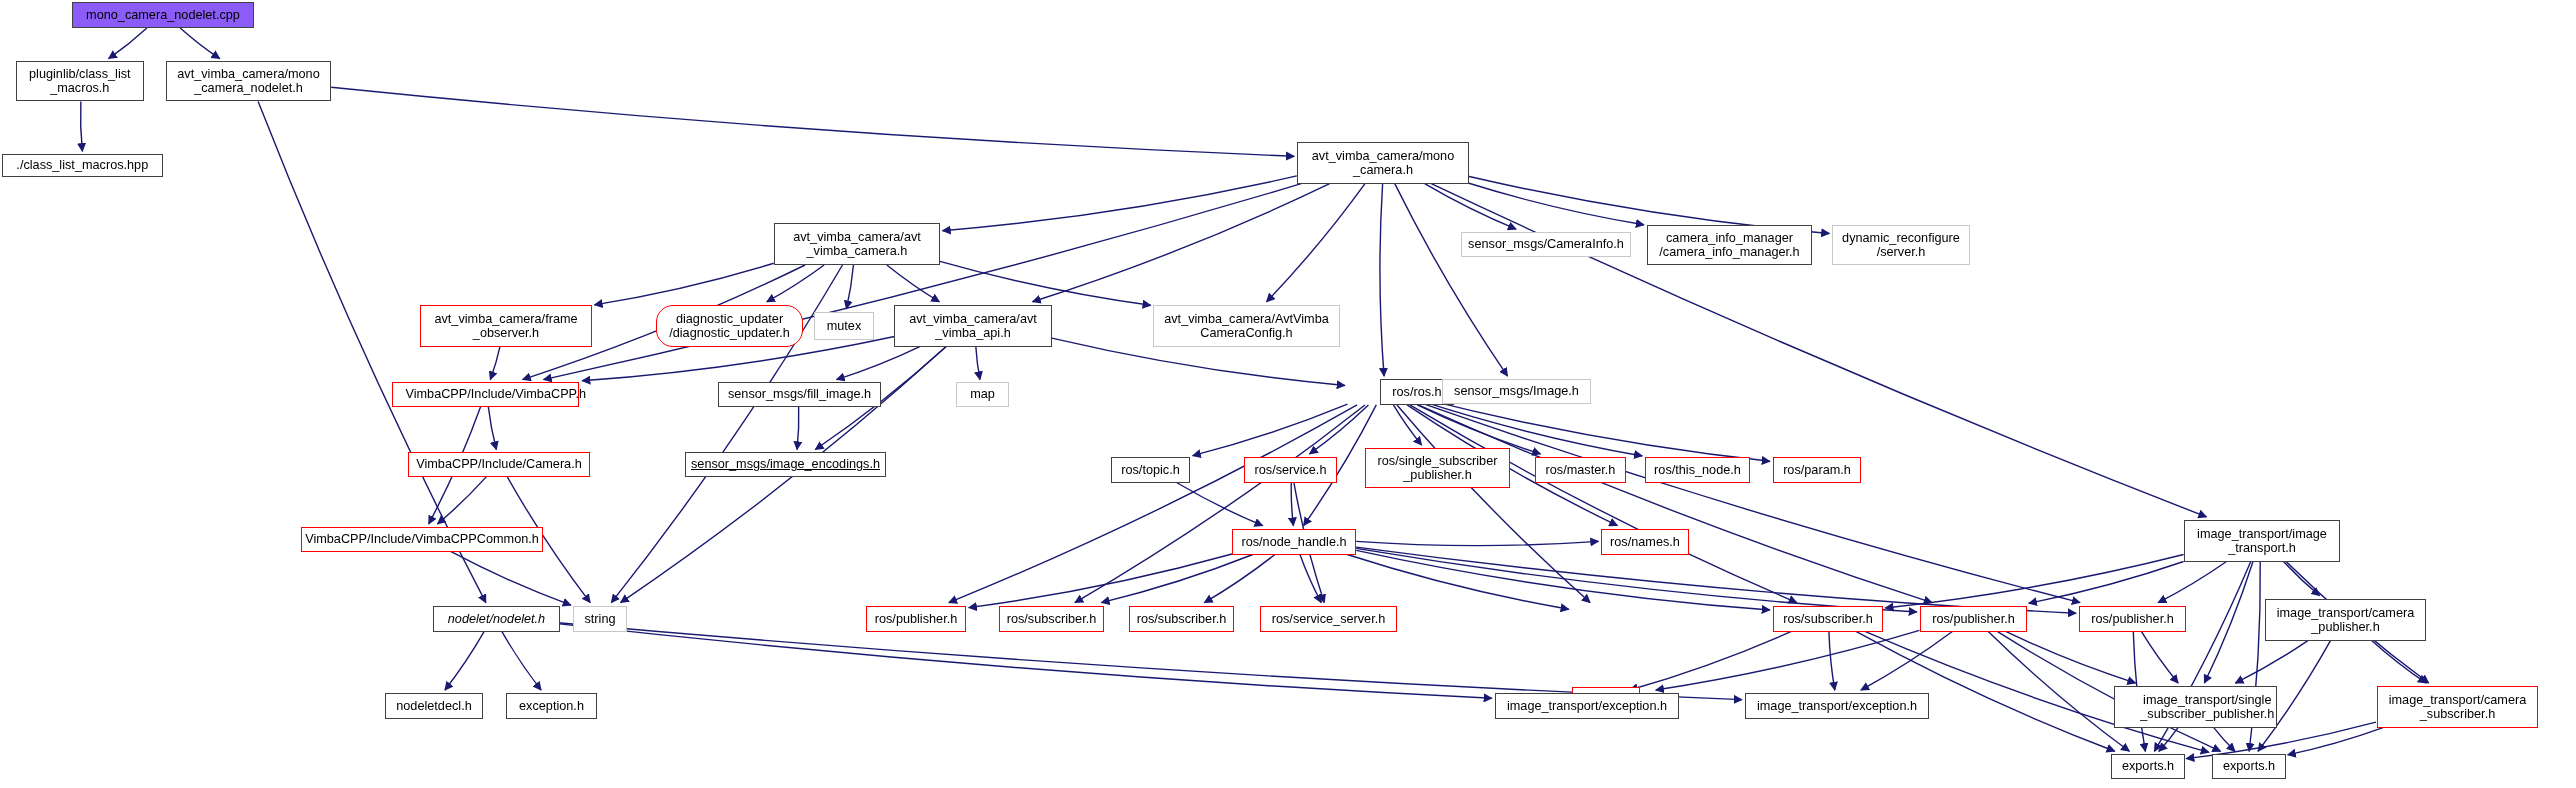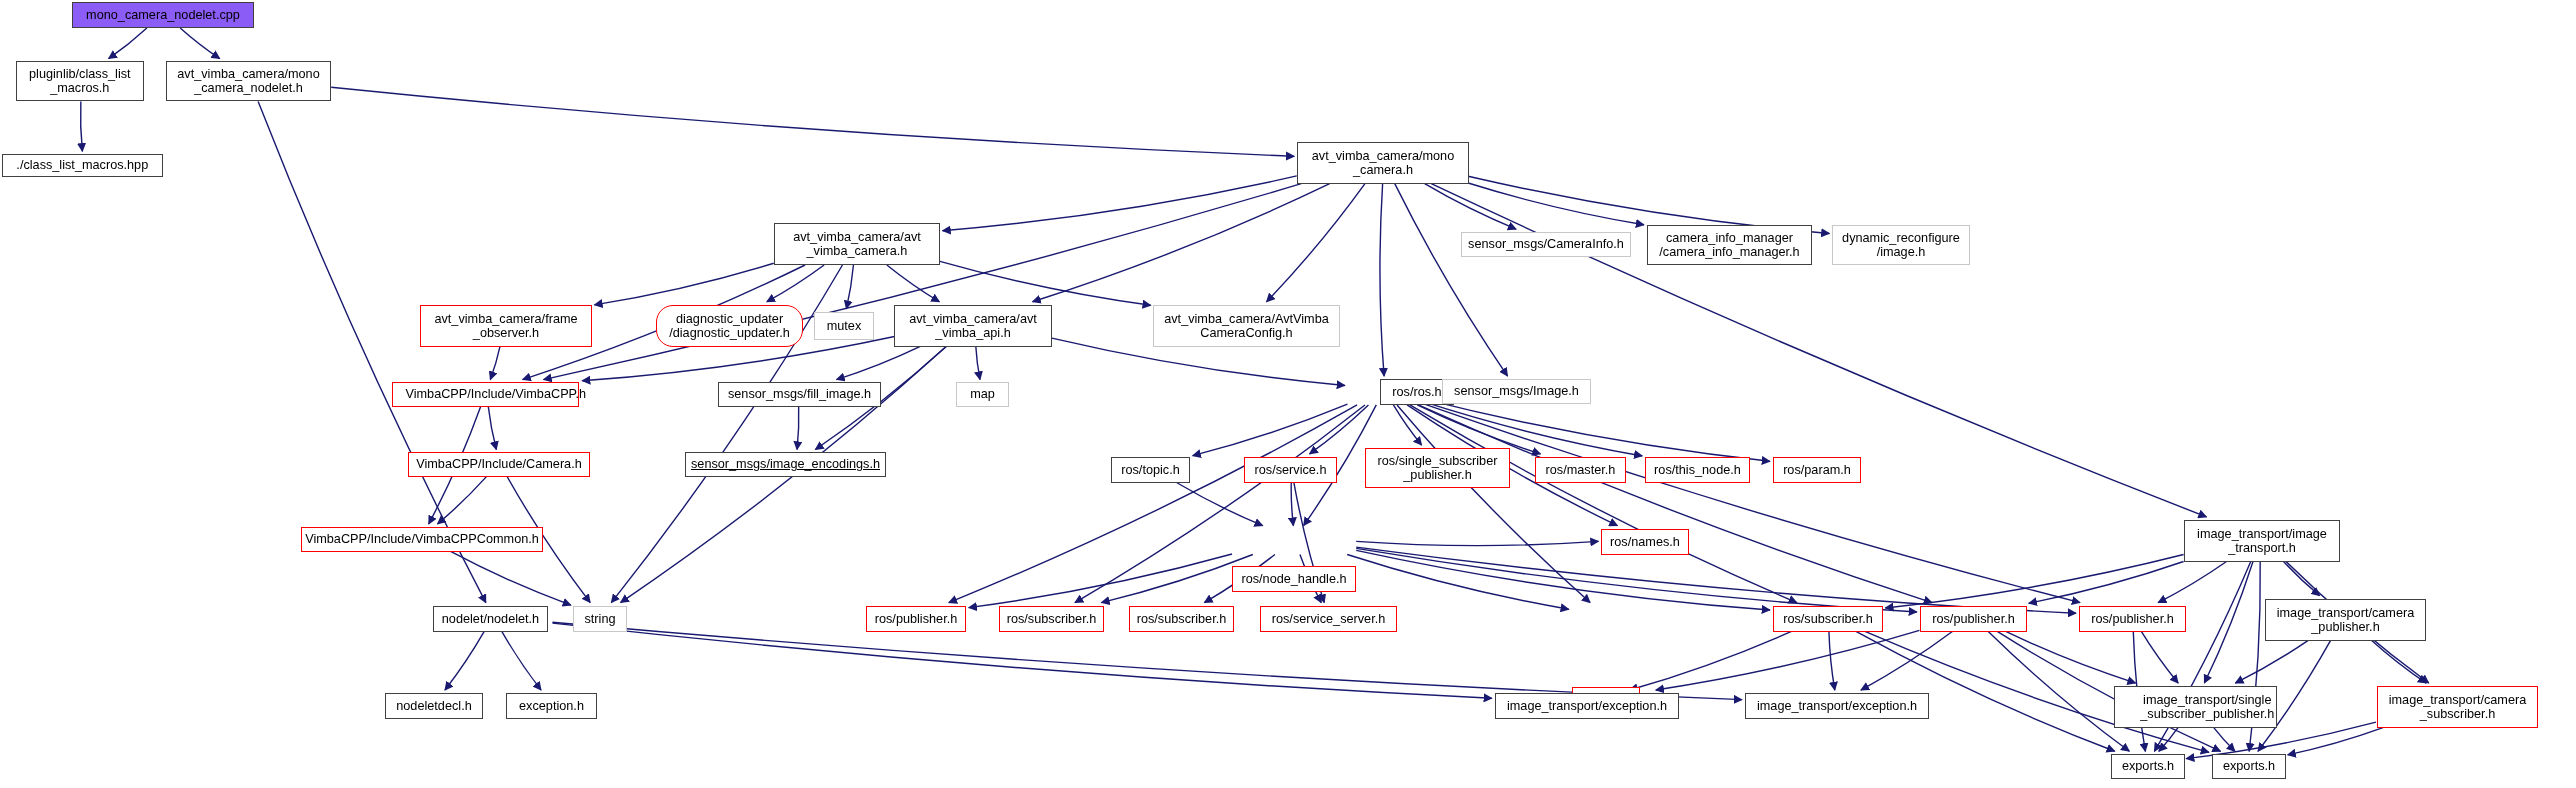--- a/index.html
+++ b/index.html
@@ -127,21 +127,21 @@
 _camera_nodelet.h</div>
       <div class="node n-black" style="left: 1.8px; top: 154px; width: 161px; height: 23px;">./class_list_macros.hpp</div>
       <div class="node n-black" style="left: 1297px; top: 142px; width: 172px; height: 42px;">avt_vimba_camera/mono
 _camera.h</div>
       <div class="node n-black" style="left: 774px; top: 223px; width: 166px; height: 42px;">avt_vimba_camera/avt
 _vimba_camera.h</div>
       <div class="node n-gray" style="left: 1461px; top: 232px; width: 170px; height: 24.5px;">sensor_msgs/CameraInfo.h</div>
       <div class="node n-black" style="left: 1647px; top: 225px; width: 165px; height: 40px;">camera_info_manager
 /camera_info_manager.h</div>
       <div class="node n-gray" style="left: 1832px; top: 225px; width: 138px; height: 40px;">dynamic_reconfigure
-/image.h</div>
+/server.h</div>
       <div class="node n-red" style="left: 420px; top: 305px; width: 172px; height: 42px;">avt_vimba_camera/frame
 _observer.h</div>
       <div class="node n-red" style="left: 656px; top: 305px; width: 147px; height: 42px; border-radius: 17px;">diagnostic_updater
 /diagnostic_updater.h</div>
       <div class="node n-gray" style="left: 814px; top: 312px; width: 60px; height: 28px;">mutex</div>
       <div class="node n-black" style="left: 894px; top: 305px; width: 158px; height: 42px;">avt_vimba_camera/avt
 _vimba_api.h</div>
       <div class="node n-gray" style="left: 1153px; top: 305px; width: 187px; height: 42px;">avt_vimba_camera/AvtVimba
 CameraConfig.h</div>
       <div class="node n-red" style="left: 392px; top: 382px; width: 187px; height: 24.5px; padding-left: 24px;">VimbaCPP/Include/VimbaCPP.h</div>
@@ -152,25 +152,25 @@
       <div class="node n-red" style="left: 408px; top: 452px; width: 182px; height: 24.5px;">VimbaCPP/Include/Camera.h</div>
       <div class="node n-black" style="left: 685px; top: 452px; width: 201px; height: 24.5px; text-decoration: underline;">sensor_msgs/image_encodings.h</div>
       <div class="node n-black" style="left: 1111px; top: 457px; width: 79px; height: 26px;">ros/topic.h</div>
       <div class="node n-red" style="left: 1244px; top: 457px; width: 93px; height: 26px;">ros/service.h</div>
       <div class="node n-red" style="left: 1365px; top: 448px; width: 145px; height: 40px;">ros/single_subscriber
 _publisher.h</div>
       <div class="node n-red" style="left: 1535px; top: 457px; width: 91px; height: 26px;">ros/master.h</div>
       <div class="node n-red" style="left: 1645px; top: 457px; width: 105px; height: 26px;">ros/this_node.h</div>
       <div class="node n-red" style="left: 1773px; top: 457px; width: 88px; height: 26px;">ros/param.h</div>
       <div class="node n-red" style="left: 301px; top: 527px; width: 242px; height: 24.5px;">VimbaCPP/Include/VimbaCPPCommon.h</div>
-      <div class="node n-red" style="left: 1232px; top: 529px; width: 124px; height: 26px; margin-top: 37px;">ros/node_handle.h</div>
+      <div class="node n-red" style="left: 1232px; top: 529px; width: 124px; height: 26px;">ros/node_handle.h</div>
       <div class="node n-red" style="left: 1601px; top: 529px; width: 88px; height: 26px;">ros/names.h</div>
       <div class="node n-black" style="left: 2184px; top: 520px; width: 156px; height: 42px;">image_transport/image
 _transport.h</div>
-      <div class="node n-black" style="left: 433px; top: 606px; width: 115px; height: 26px;">nodelet/nodelet.h</div>
+      <div class="node n-black" style="left: 433px; top: 606px; width: 127px; height: 26px; font-style: italic;">nodelet/nodelet.h</div>
       <div class="node n-gray" style="left: 573px; top: 606px; width: 54px; height: 26px;">string</div>
       <div class="node n-red" style="left: 866px; top: 606px; width: 100px; height: 26px;">ros/publisher.h</div>
       <div class="node n-red" style="left: 999px; top: 606px; width: 105px; height: 26px;">ros/subscriber.h</div>
       <div class="node n-red" style="left: 1129px; top: 606px; width: 105px; height: 26px;">ros/subscriber.h</div>
       <div class="node n-red" style="left: 1260px; top: 606px; width: 137px; height: 26px;">ros/service_server.h</div>
       <div class="node n-red" style="left: 1572px; top: 642px; width: 68px; height: 26px; margin-top: 45px;">ros/init.h</div>
       <div class="node n-red" style="left: 1773px; top: 606px; width: 110px; height: 26px;">ros/subscriber.h</div>
       <div class="node n-red" style="left: 1920px; top: 606px; width: 107px; height: 26px;">ros/publisher.h</div>
       <div class="node n-red" style="left: 2079px; top: 606px; width: 107px; height: 26px;">ros/publisher.h</div>
       <div class="node n-black" style="left: 2265px; top: 599px; width: 161px; height: 42px;">image_transport/camera

